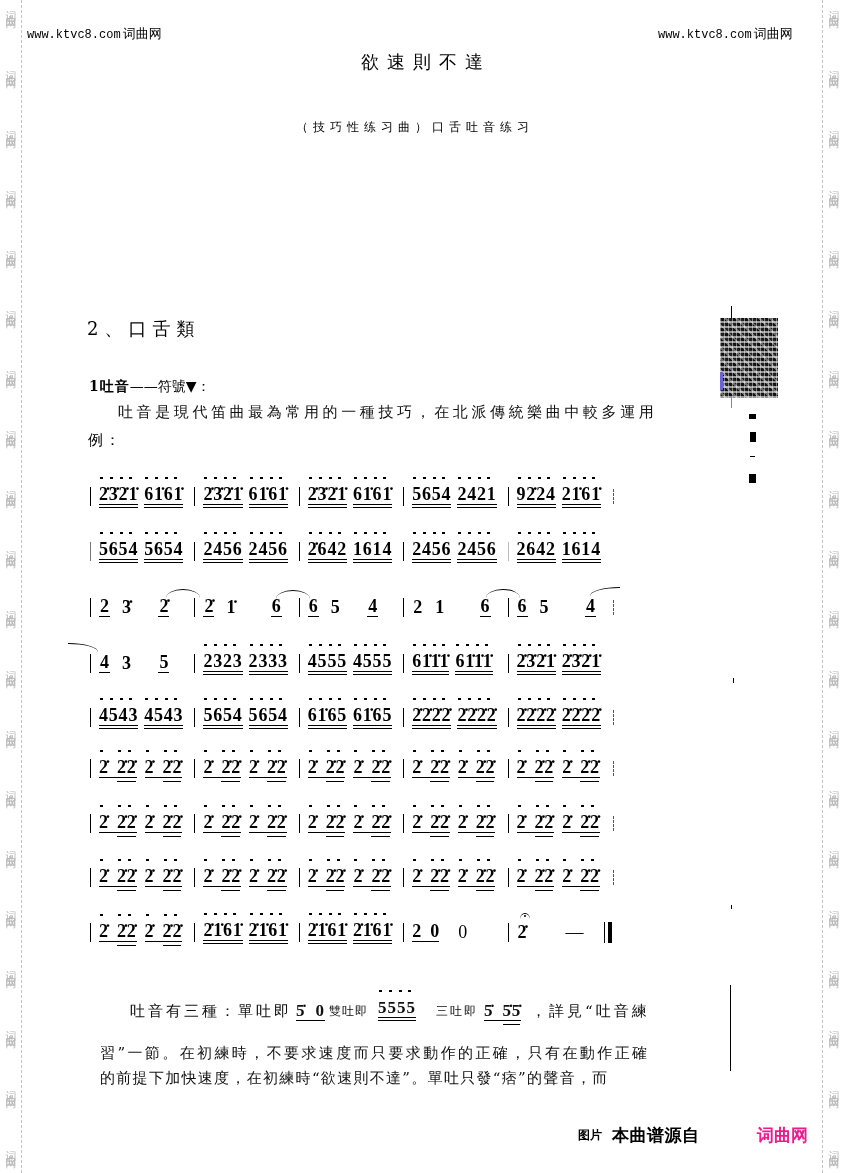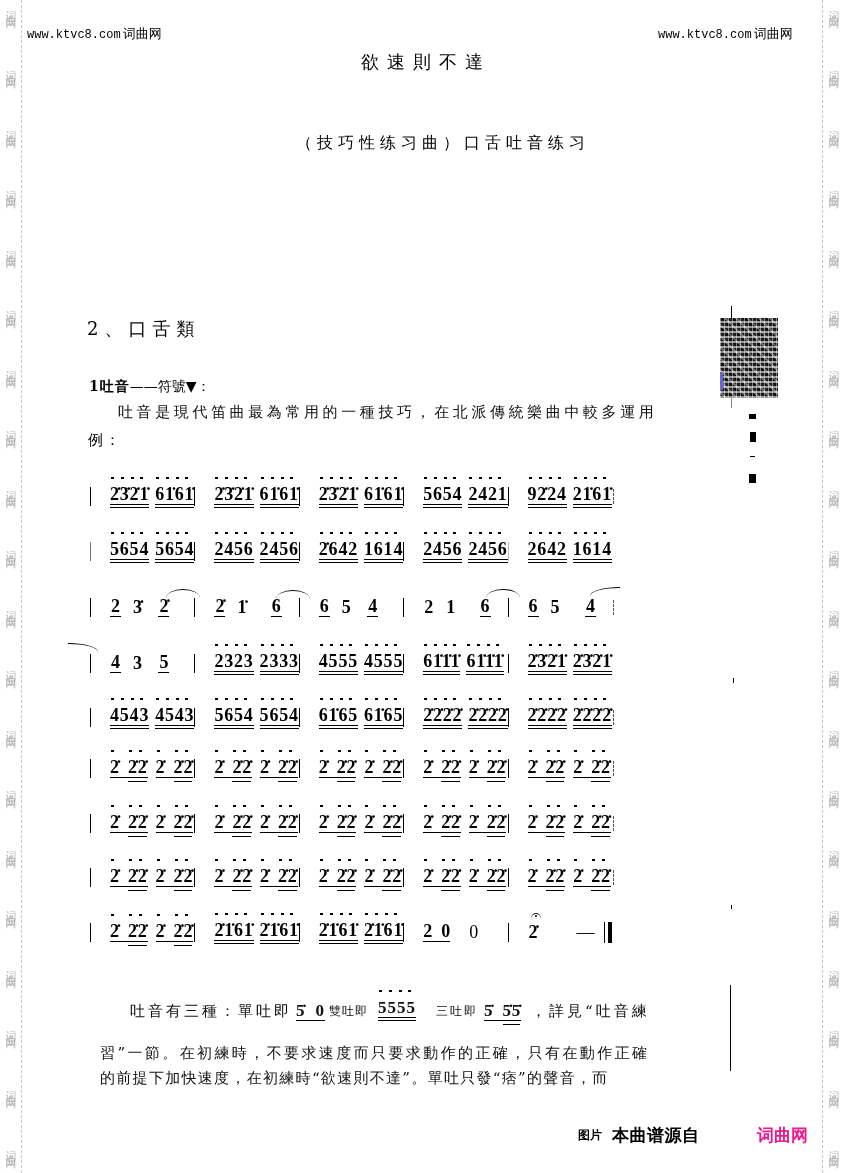--- a/index.html
+++ b/index.html
@@ -9,29 +9,29 @@
 
 .wm-col{position:absolute;top:0;width:16px;height:1173px;overflow:hidden}
 .wm-left{left:3px}
 .wm-right{left:826px}
 .wm-g{display:block;height:60px;width:15px;padding-top:2px;font-family:"DejaVu Sans",sans-serif;font-size:11px;line-height:15px;color:#b8b8b8;writing-mode:vertical-rl;text-orientation:upright;letter-spacing:4px}
 .dash{position:absolute;top:0;width:0;height:1173px;border-left:1px dashed #c4c4c4}
 
 .site{top:27px;font-family:"Liberation Mono",monospace;font-size:12px;line-height:14px;white-space:nowrap}
 .site .cn{font-family:"DejaVu Sans",sans-serif;font-size:13px;margin-left:2px}
 .title{top:51px;left:0;width:844px;text-align:center;font-size:18px;line-height:22px;letter-spacing:8px;padding-left:8px}
-.subtitle{top:132px;left:296px;font-size:16px;line-height:22px;letter-spacing:5px;white-space:nowrap}
+.subtitle{top:116px;left:296px;font-size:12px;line-height:22px;letter-spacing:5px;white-space:nowrap}
 .sec-h{top:317px;left:87px;font-size:18px;line-height:24px;letter-spacing:6px}
 .sub-h{top:377px;left:89px;font-size:14px;line-height:18px;white-space:nowrap}
 .sub-h b{font-weight:bold;letter-spacing:1px}
 .intro1{top:403px;left:118px;font-size:15px;line-height:19px;letter-spacing:3.6px;white-space:nowrap;color:#111}
 .intro2{top:431px;left:88px;font-size:15px;line-height:19px;letter-spacing:2px}
 
 .row{position:absolute;left:90px;height:26px;display:flex;font-family:"Liberation Serif",serif;font-weight:bold;font-size:18px;line-height:20px}
-.m{position:relative;width:104.4px;height:26px;display:flex;align-items:center;padding-left:20px}
+.m{position:relative;width:104.4px;height:26px;display:flex;align-items:center;padding-left:9px}
 .bar{position:absolute;left:0;top:4px;height:19px;border-left:1.5px solid #000}
 .g{position:relative;letter-spacing:0.8px;border-bottom:4px double #000;line-height:19px;margin-right:6px;white-space:nowrap}
 .t::before{content:"";position:absolute;left:1px;right:1px;top:-8px;height:2px;background:repeating-linear-gradient(90deg,#000 0 3px,transparent 3px 9.8px)}
 .q{width:11px;text-align:center;line-height:19px}
 .q.n2{margin-left:11px}
 .q.n3{margin-left:auto;margin-right:25px}
 .ul{border-bottom:1.5px solid #000}
 .b{position:relative;display:flex;align-items:flex-end;border-bottom:1.5px solid #000;margin-right:8px;line-height:19px}
 .b .s{position:relative;margin-right:9px}
 .b .d{position:relative;letter-spacing:0.8px}

